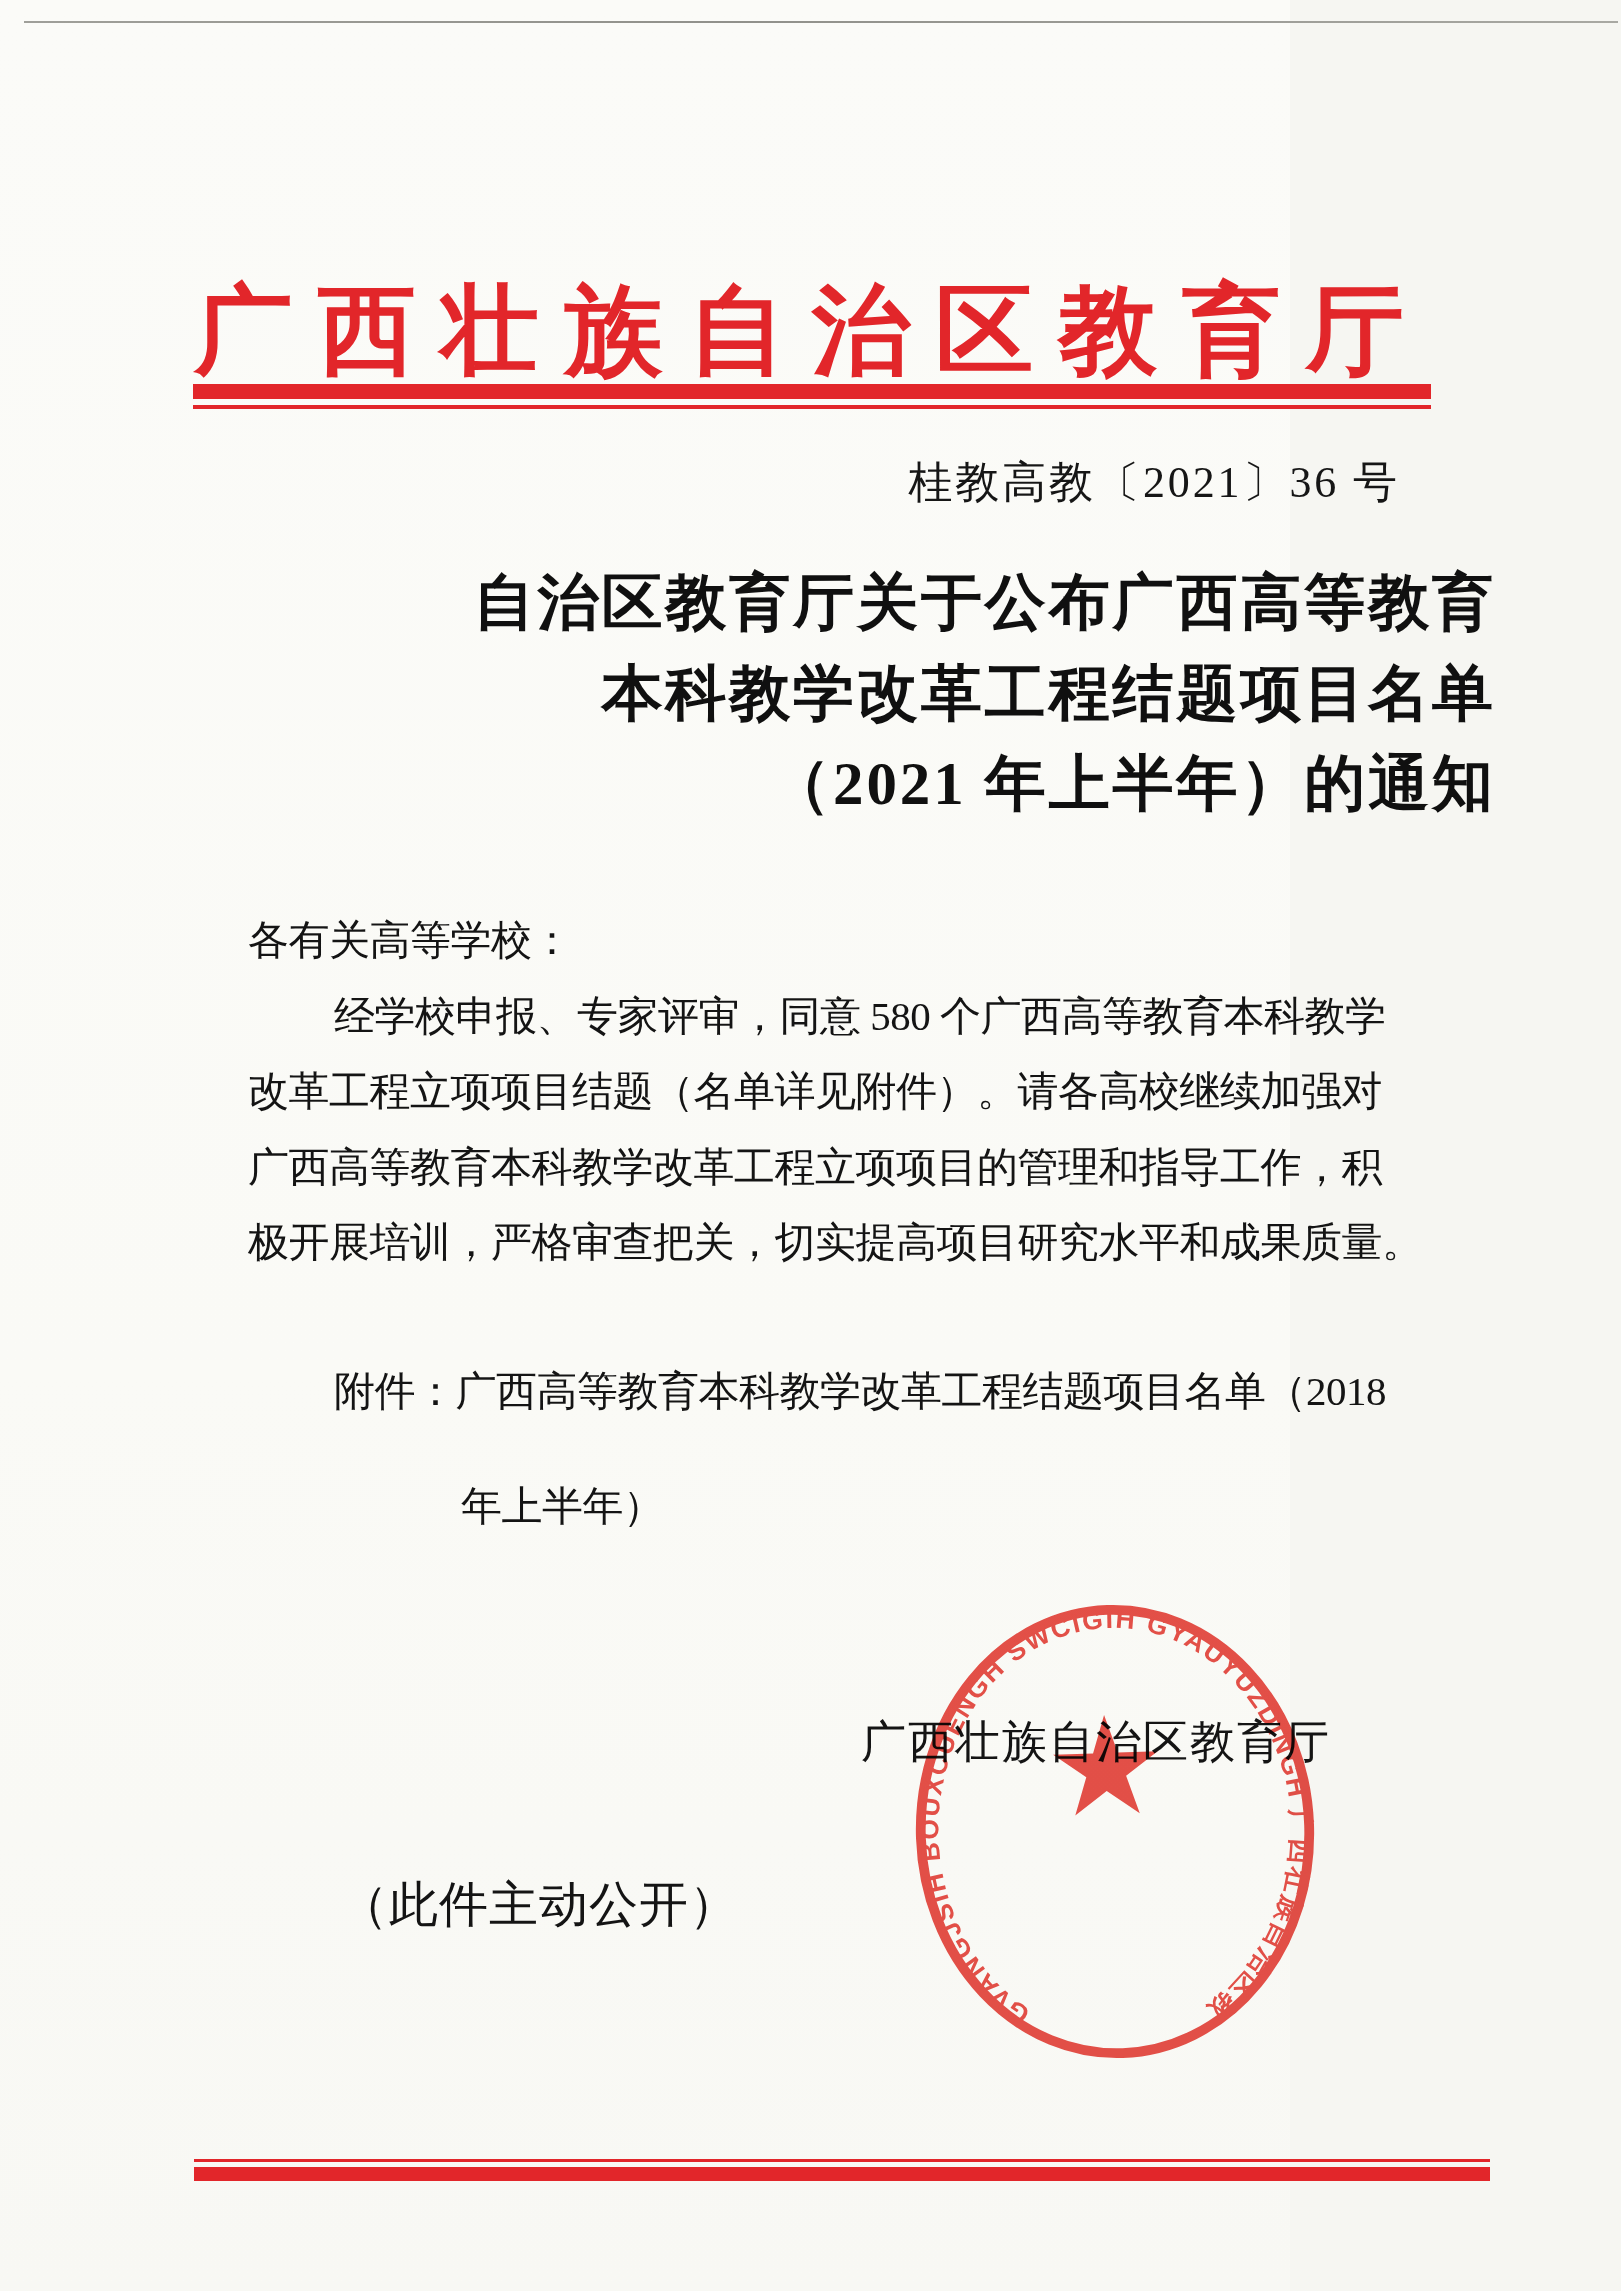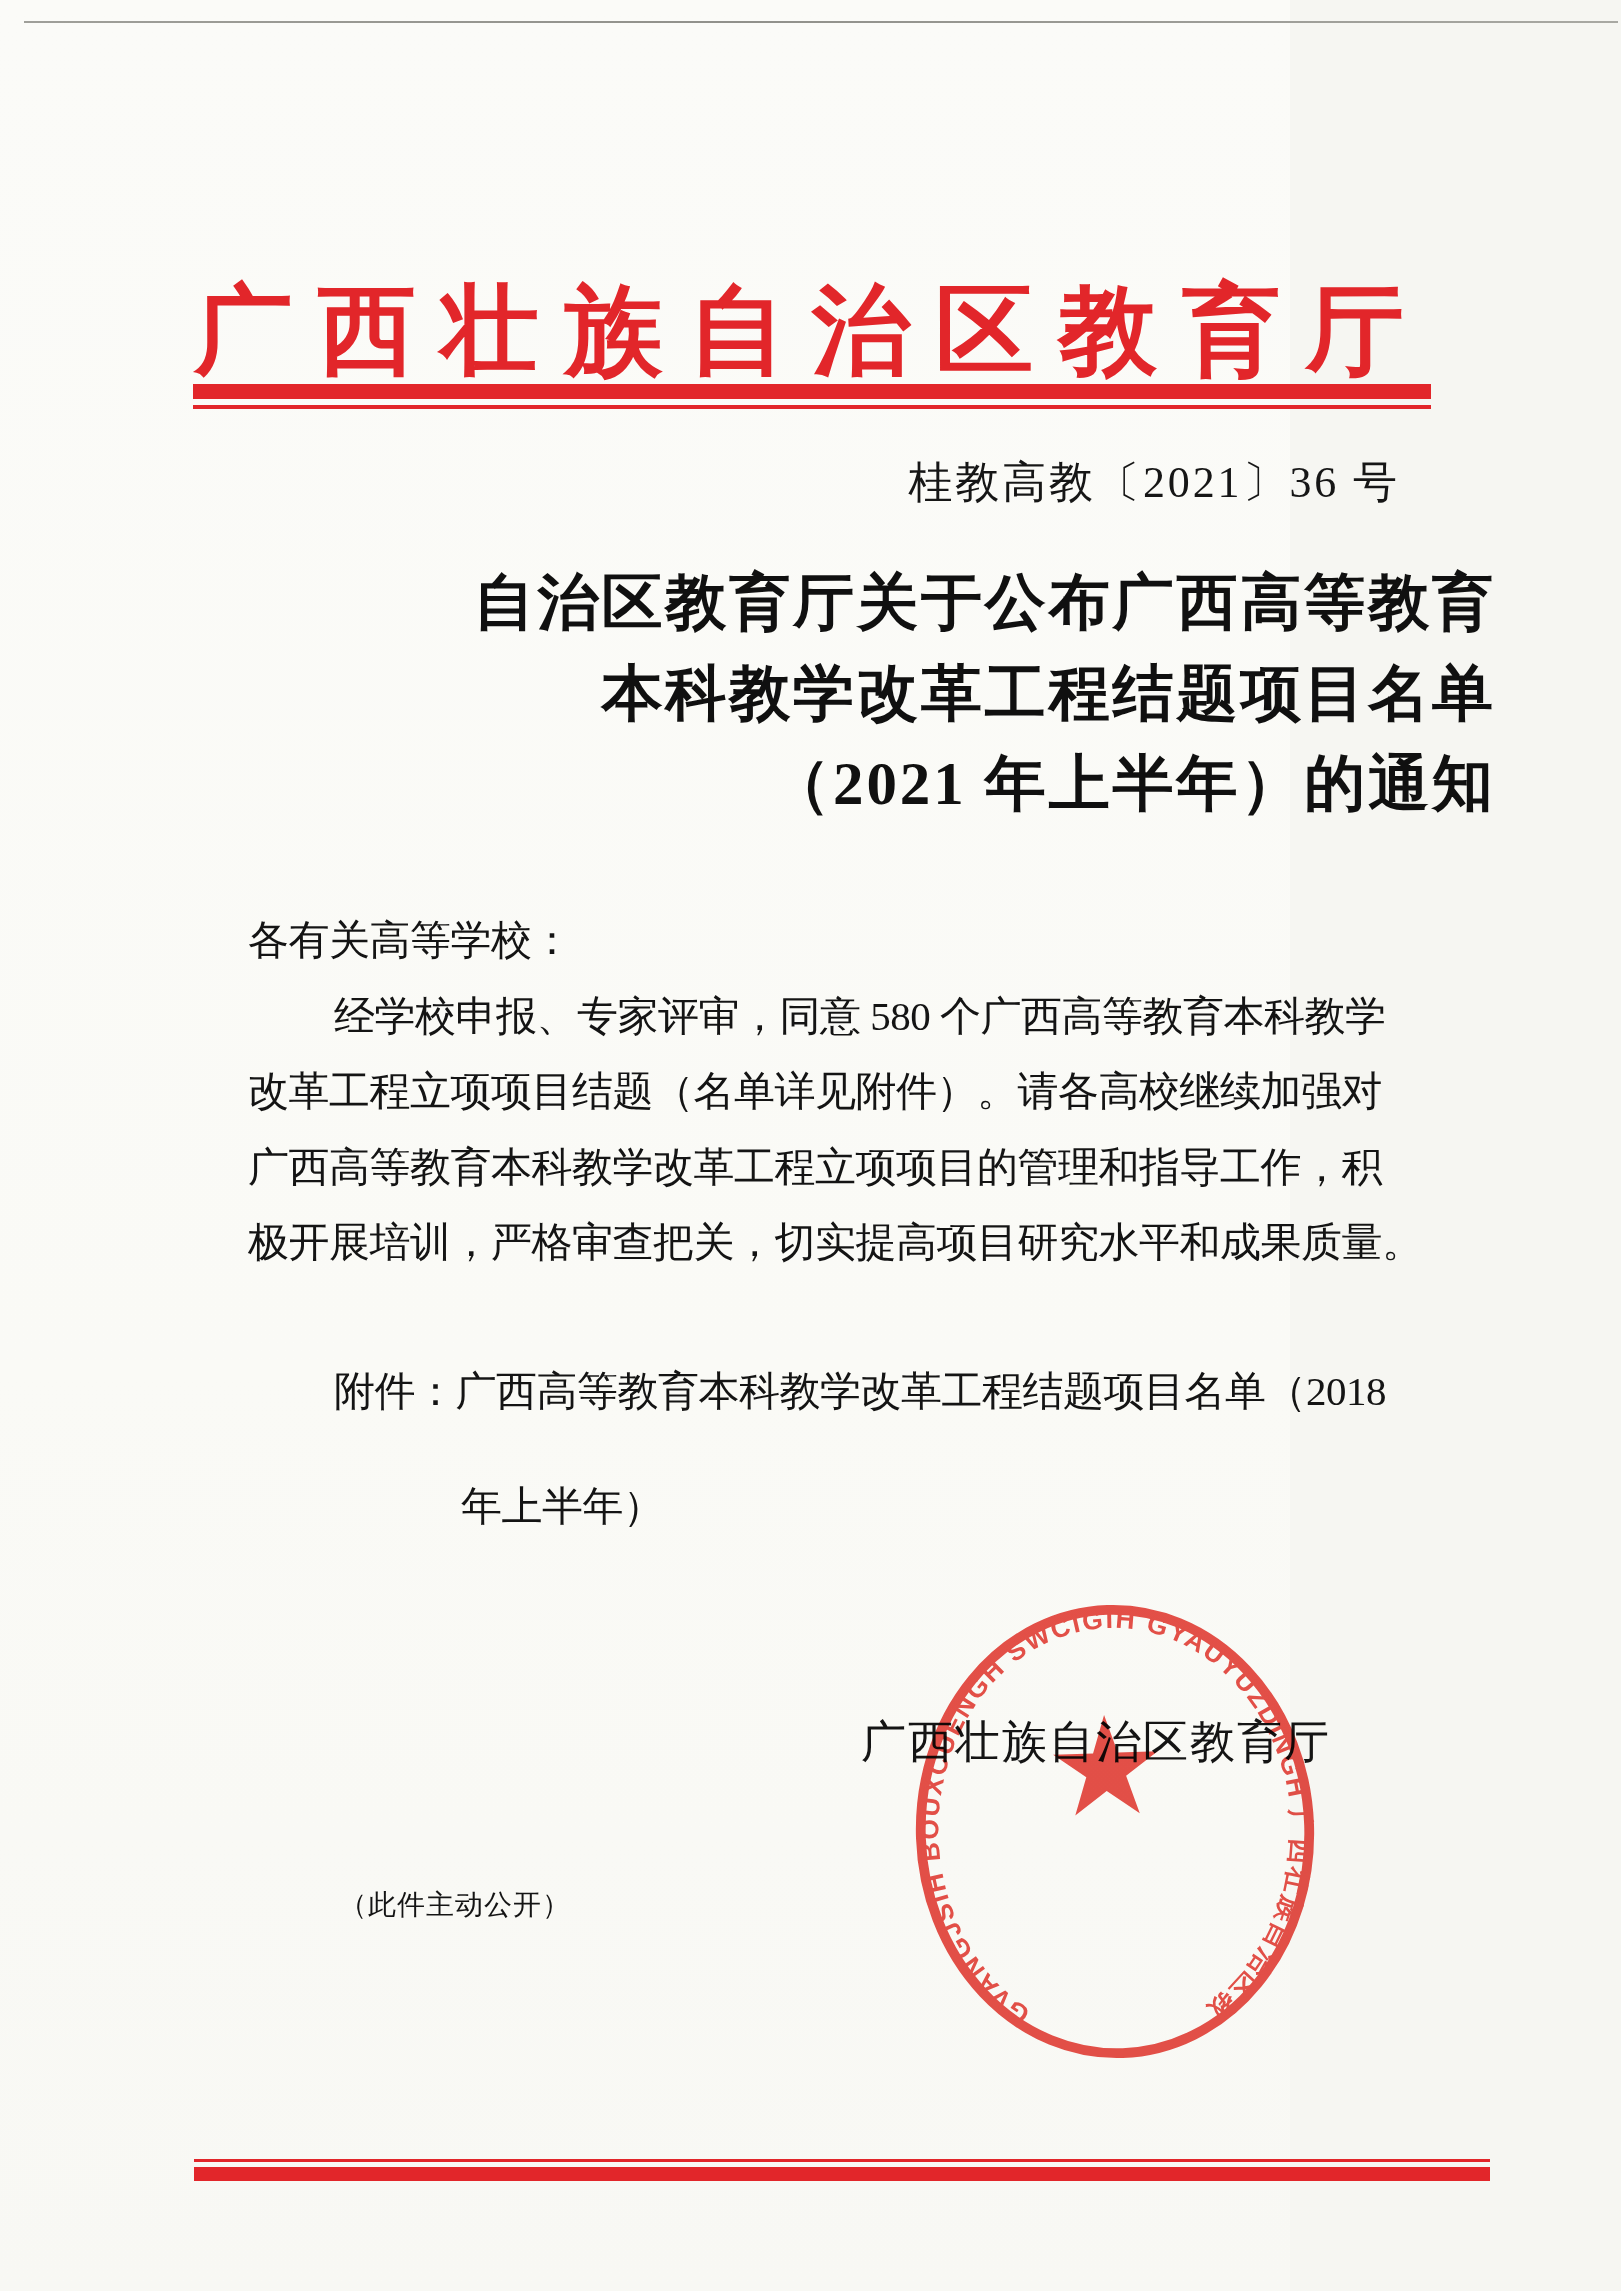--- a/index.html
+++ b/index.html
@@ -60,21 +60,21 @@
   .sig-org{
     position:absolute;left:861px;top:1717px;width:445px;text-align:center;
     font-size:45px;line-height:51px;color:#141414;letter-spacing:2px;white-space:nowrap;
   }
   .sig-date{
     position:absolute;left:861px;top:1791px;width:445px;text-align:center;
     font-size:43px;line-height:49px;color:#141414;letter-spacing:2px;white-space:nowrap;
   }
   .public-note{
     position:absolute;left:339px;top:1880px;
-    font-size:28px;line-height:49px;color:#141414;letter-spacing:1px;white-space:nowrap;
+    font-size:49px;line-height:49px;color:#141414;letter-spacing:1px;white-space:nowrap;
   }
   
   .stamp{
     position:absolute;left:910px;top:1601px;width:410px;height:461px;
     mix-blend-mode:multiply;opacity:.92;
     transform:rotate(-2deg);
     pointer-events:none;
   }
   
   .rule-thin-bottom{position:absolute;left:194px;top:2159px;width:1296px;height:2.9px;background:#e2262a;}

